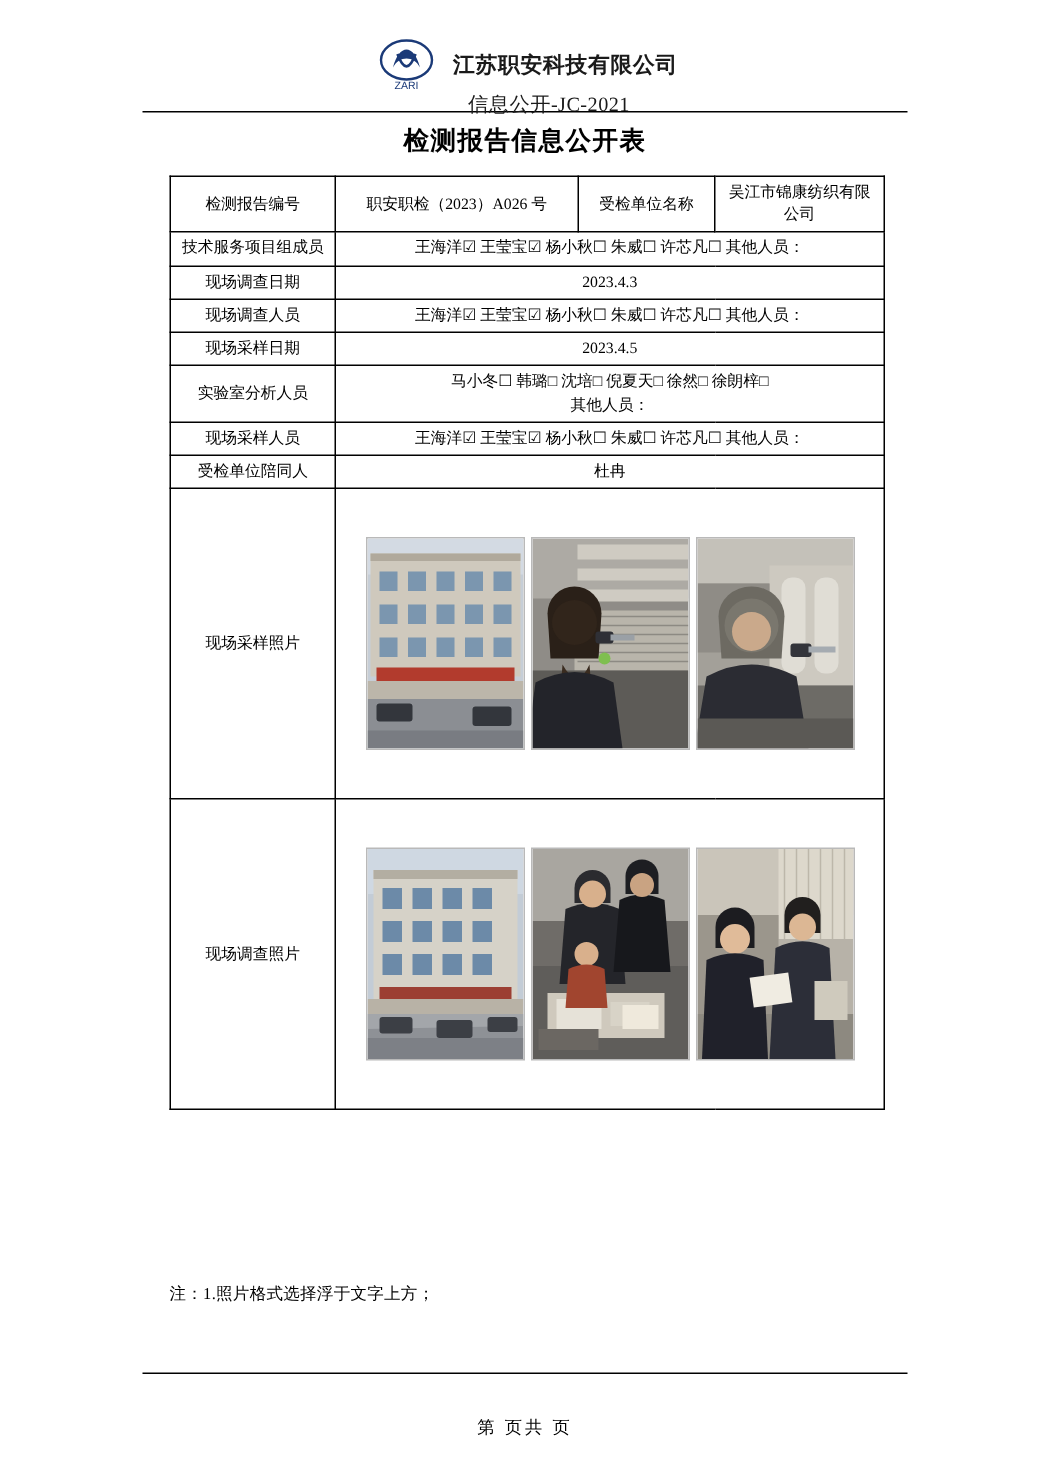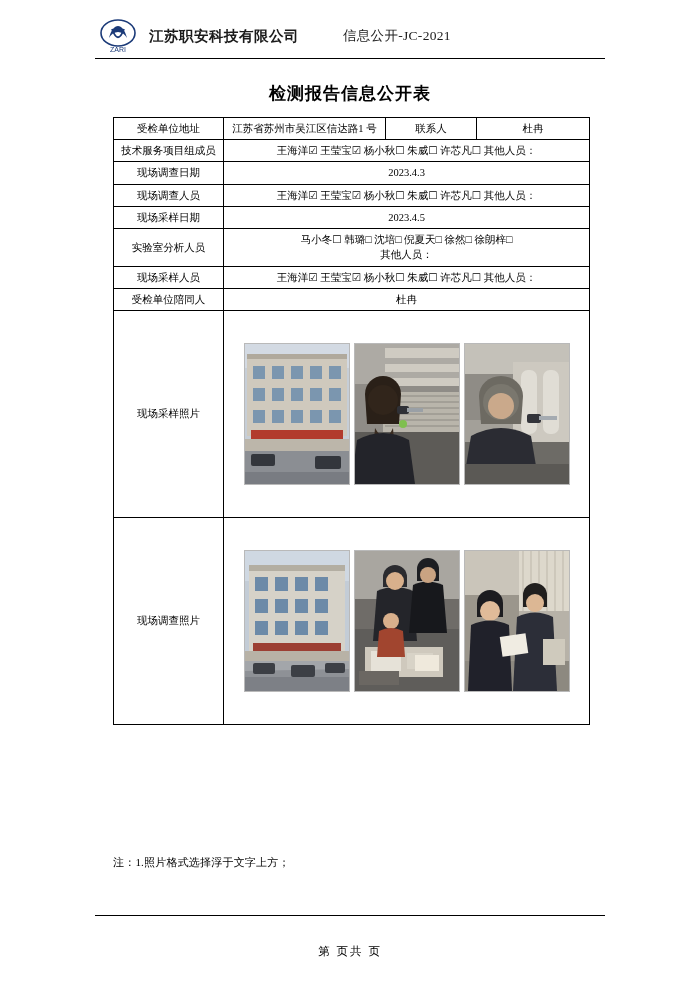--- a/index.html
+++ b/index.html
@@ -20,27 +20,28 @@
     width: 700px;
     height: 989px;
     box-sizing: border-box;
     padding: 0;
   }
 
   
   .header {
     position: absolute;
     left: 95px;
-    top: 14px;
+    top: 30px;
     width: 510px;
     height: 44px;
     border-bottom: 1.2px solid #000;
     display: flex;
     align-items: center;
-    justify-content: flex-start;
+    justify-content: center;
+    flex-direction: column;
   }
   .header-left {
     display: flex;
     align-items: center;
     gap: 8px;
   }
   .logo {
     width: 46px;
     height: 36px;
     position: relative;
@@ -174,24 +175,24 @@
 
   <table class="main">
     <colgroup>
       <col style="width:110px">
       <col style="width:162px">
       <col style="width:91px">
       <col style="width:113px">
     </colgroup>
     <tbody>
       <tr>
-        <td class="lbl">受检单位地址</td>
-        <td>江苏省苏州市吴江区信达路1 号</td>
-        <td>联系人</td>
-        <td>杜冉</td>
+        <td class="lbl">检测报告编号</td>
+        <td>职安职检（2023）A026 号</td>
+        <td>受检单位名称</td>
+        <td>吴江市锦康纺织有限公司</td>
       </tr>
       <tr>
         <td class="lbl">技术服务项目组成员</td>
         <td colspan="3" class="leftal">王海洋☑  王莹宝☑  杨小秋☐  朱威☐  许芯凡☐  其他人员：</td>
       </tr>
       <tr>
         <td class="lbl">现场调查日期</td>
         <td colspan="3">2023.4.3</td>
       </tr>
       <tr>

